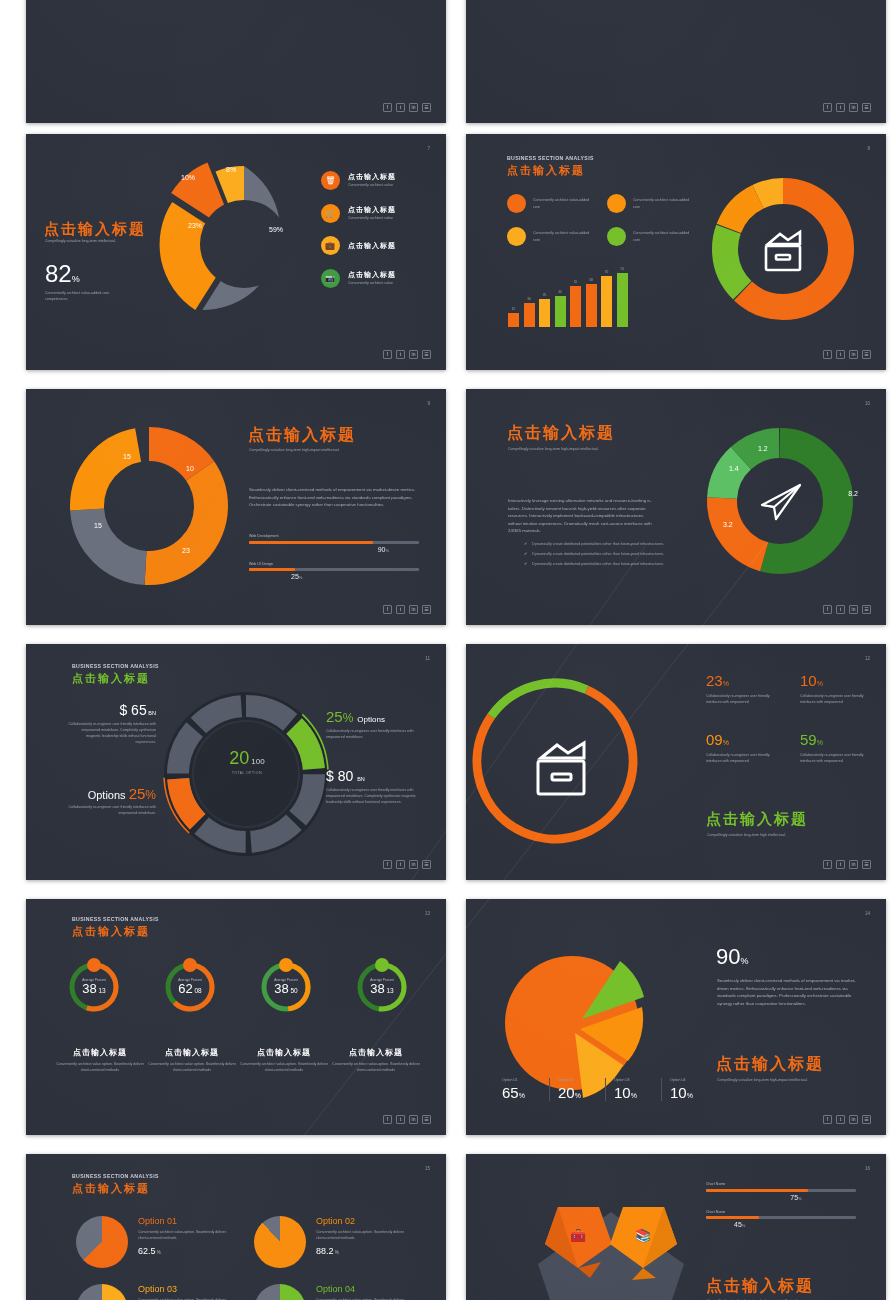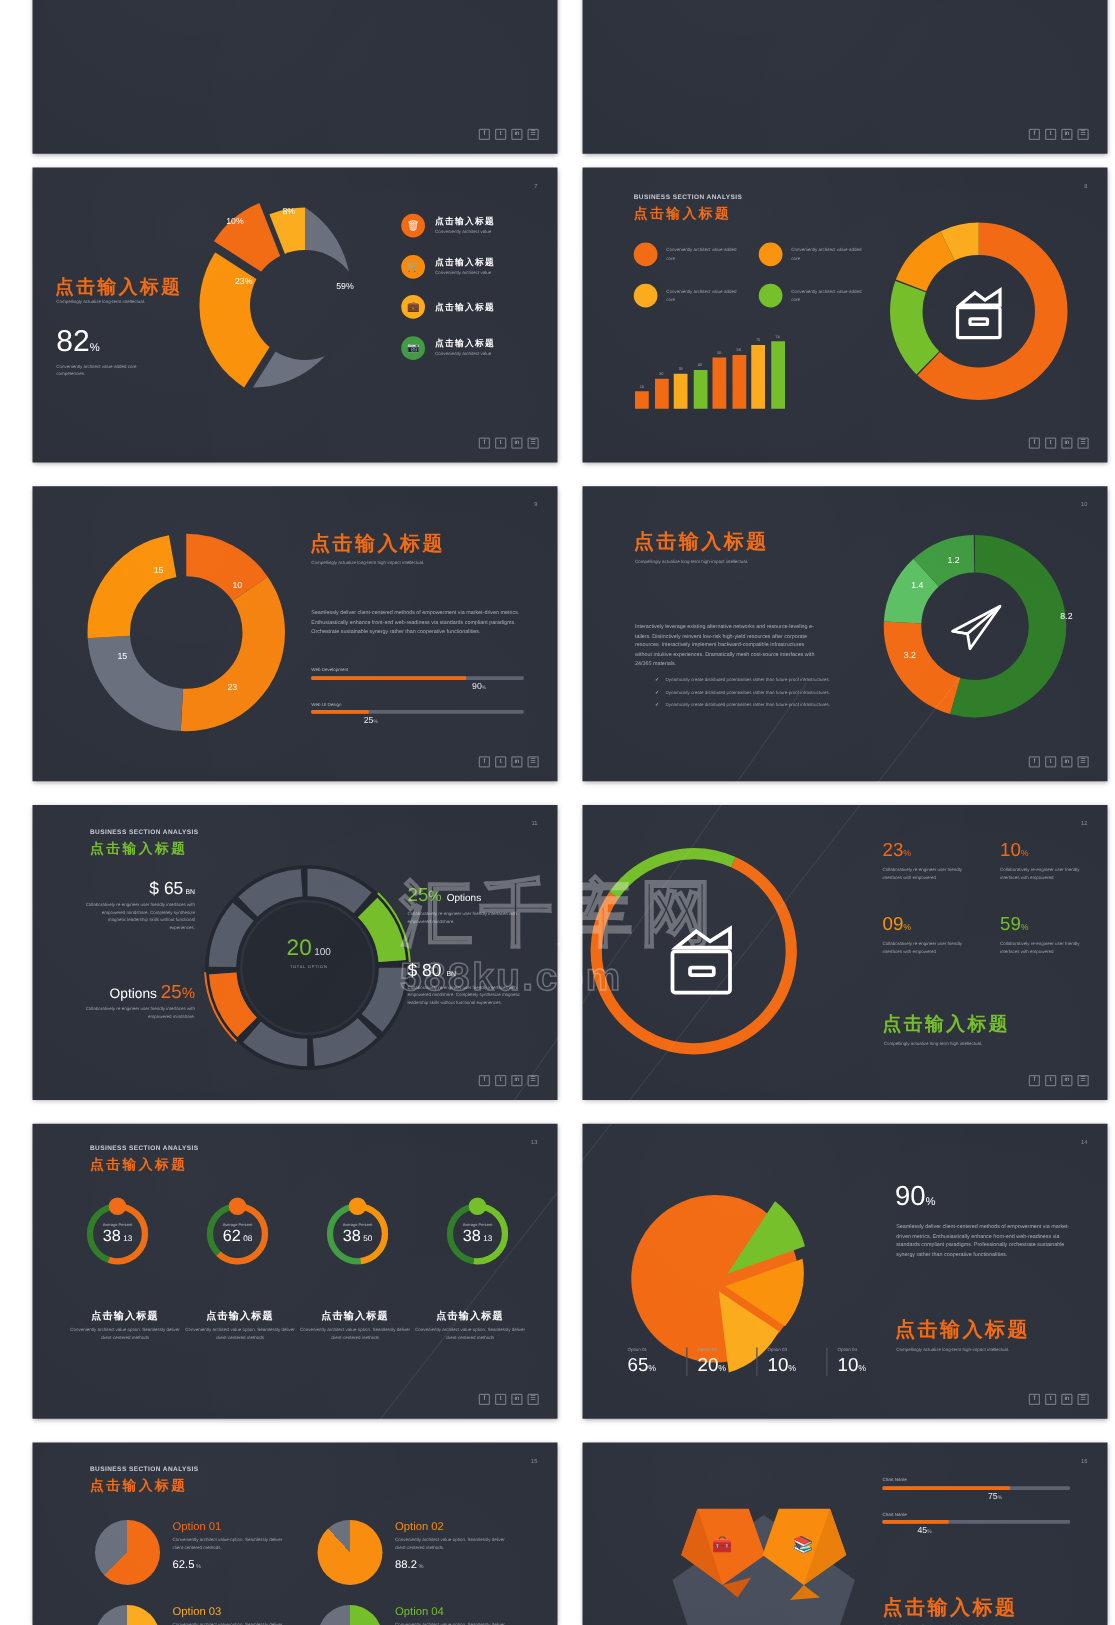--- a/index.html
+++ b/index.html
@@ -86,24 +86,20 @@
     -webkit-text-stroke:1.2px rgba(255,255,255,.30);
     letter-spacing:2px; margin-top:-6px; font-family:"Liberation Sans", sans-serif;
   }
   .diag { position:absolute; background:rgba(255,255,255,.07); height:1px; transform-origin:0 0; z-index:35; pointer-events:none;}
 </style>
 </head>
 <body>
 
 <div class="page">
 
-  <div class="wm" style="left:320px; top:692px;">
-    <div class="cn">汇千库网</div>
-    <div class="en">588ku.com</div>
-  </div>
   <div class="diag" style="left:300px; top:1140px; width:760px; transform:rotate(-52deg);"></div>
   <div class="diag" style="left:404px; top:890px; width:420px; transform:rotate(-55deg);"></div>
 
   <div class="slide col-l r0">
 
     <div class="social">
       <i>f</i>
       <i>t</i>
       <i>in</i>
       <i>☰</i>

